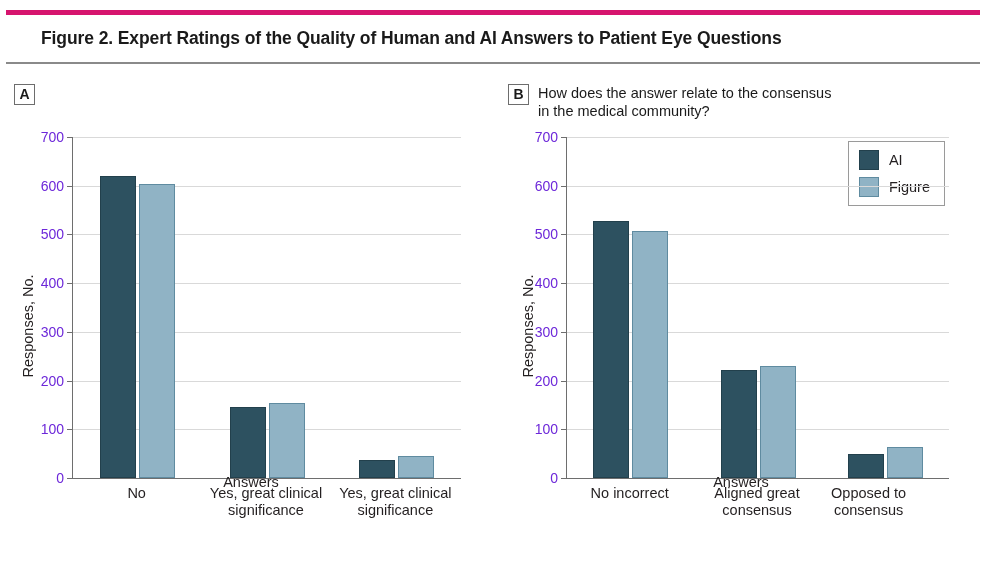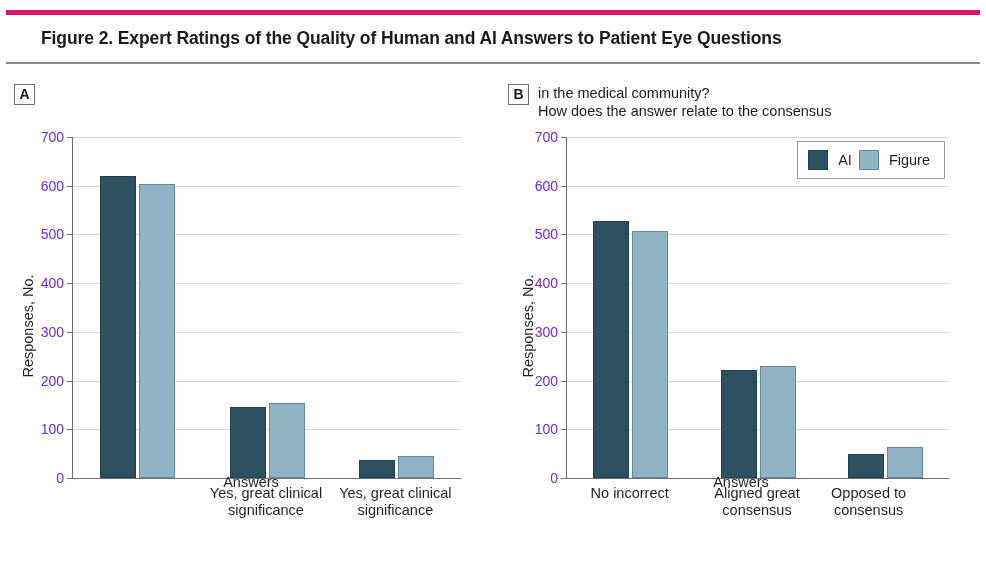--- a/index.html
+++ b/index.html
@@ -158,21 +158,21 @@
 
   
   .legend {
     position: absolute;
     right: 4px;
     top: 4px;
     border: 1.4px solid #9a9a9a;
     background: #ffffff;
     padding: 8px 14px 8px 10px;
     display: flex;
-    flex-direction: row;
+    flex-direction: column;
     gap: 7px;
   }
   .legend-row { display: flex; align-items: center; gap: 10px; }
   .legend-swatch {
     width: 20px; height: 20px;
     box-sizing: border-box;
     border: 1px solid #4a4a4a;
   }
   .legend-swatch.ai    { background: #2d5160; border-color: #22404c; }
   .legend-swatch.human { background: #90b3c5; border-color: #5f8ba0; }
@@ -219,37 +219,40 @@
           <div class="tick" style="top: 0px;"></div>
           <div class="ytick-label" style="top: 0px;">700</div>
           <div class="bar ai" title="AI: 620" style="left: 27.1667px; width: 36px; height: 302.029px;"></div>
           <div class="bar human" title="Human: 603" style="left: 66.1667px; width: 36px; height: 293.747px;"></div>
           <div class="bar ai" title="AI: 145" style="left: 156.5px; width: 36px; height: 70.6357px;"></div>
           <div class="bar human" title="Human: 155" style="left: 195.5px; width: 36px; height: 75.5071px;"></div>
           <div class="bar ai" title="AI: 38" style="left: 285.833px; width: 36px; height: 18.5114px;"></div>
           <div class="bar human" title="Human: 45" style="left: 324.833px; width: 36px; height: 21.9214px;"></div>
         </div>
       <div class="xaxis-title">Answers</div>
+    <div class="xcat" style="left: 42.72px; width: 175.893px; top: 409px;">
+          <div>No</div>
+        </div>
         <div class="xcat" style="left: 172.053px; width: 175.893px; top: 409px;">
           <div>Yes, great clinical</div>
           <div>significance</div>
         </div>
         <div class="xcat" style="left: 301.387px; width: 175.893px; top: 409px;">
           <div>Yes, great clinical</div>
           <div>significance</div>
         </div>
       </div>
   </div>
 
   <div class="panel" id="panel-b">
     <div class="panel-head">
       <div class="panel-letter">B</div>
       <div class="panel-question">
+        <div>How does the answer relate to the consensus</div>
         <div>in the medical community?</div>
-        <div>How does the answer relate to the consensus</div>
       </div>
     </div>
 
     <div class="plot-wrap">
       <div class="ylabel">Responses, No.</div>
       <div class="plot" id="plot-b">
         <div class="legend" id="legend-b">
             <div class="legend-row">
               <div class="legend-swatch ai"></div>
               <div class="legend-label">AI</div>

